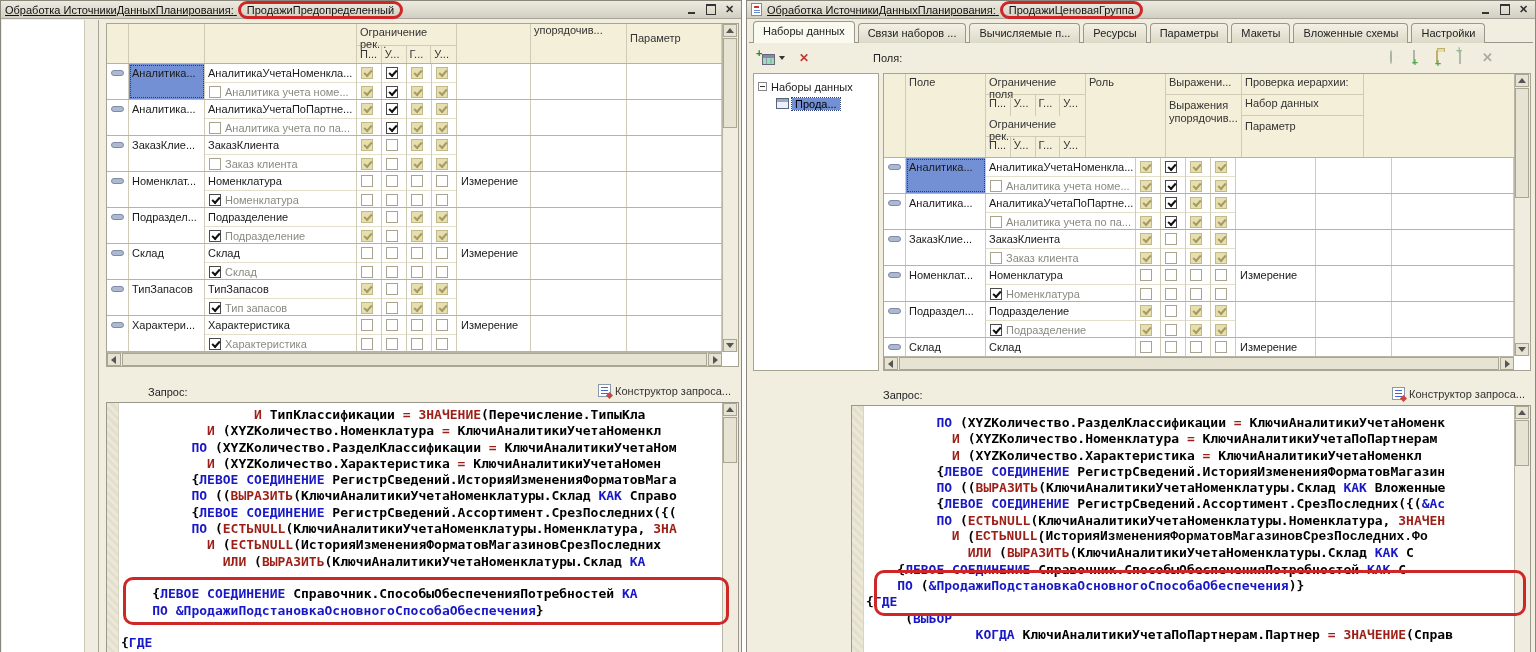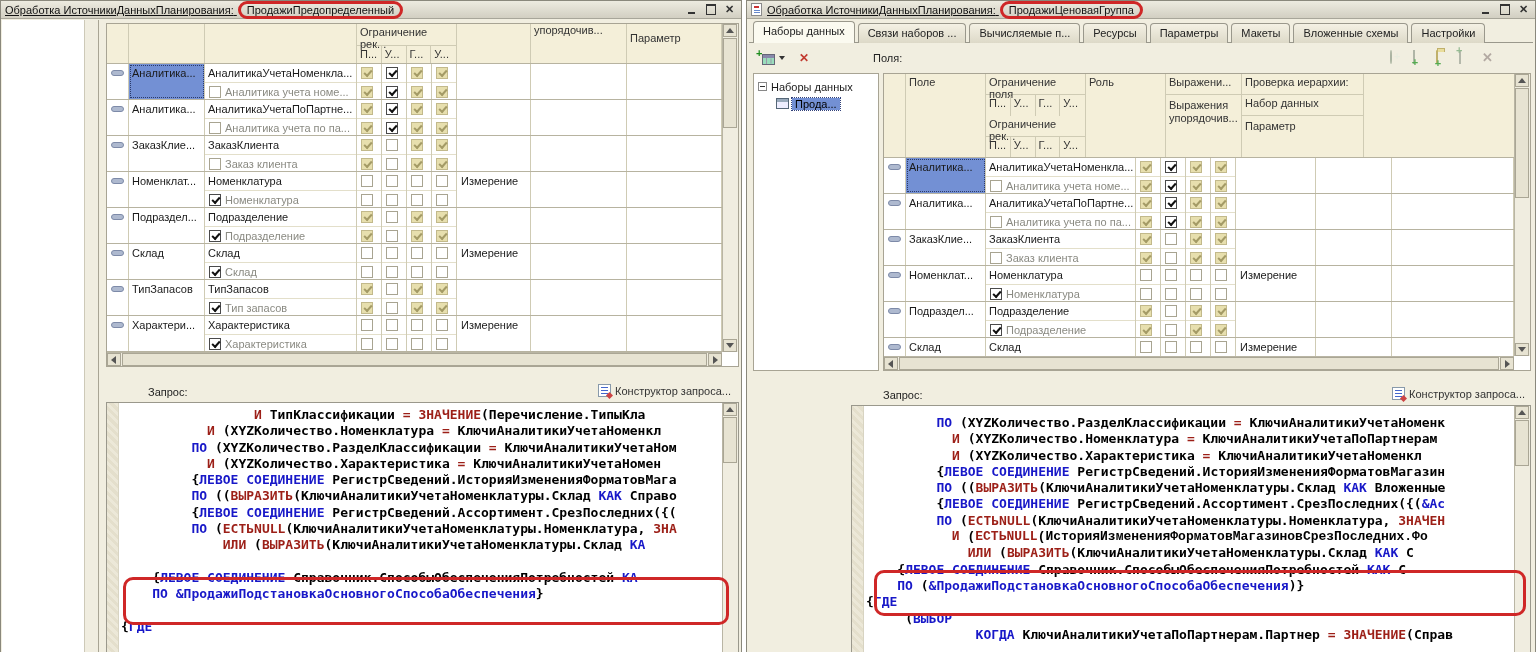--- a/index.html
+++ b/index.html
@@ -755,20 +755,21 @@
     <div class="qgutter"></div>
     <div class="qtext" id="l-query">
         <div class="q-line" style="padding-left: 17ch;"><span class="q-r">И</span><span class="q-t"> ТипКлассификации </span><span class="q-r">=</span><span class="q-t"> </span><span class="q-r">ЗНАЧЕНИЕ</span><span class="q-t">(Перечисление.ТипыКла</span></div>
         <div class="q-line" style="padding-left: 11ch;"><span class="q-r">И</span><span class="q-t"> (XYZКоличество.Номенклатура </span><span class="q-r">=</span><span class="q-t"> КлючиАналитикиУчетаНоменкл</span></div>
         <div class="q-line" style="padding-left: 9ch;"><span class="q-k">ПО</span><span class="q-t"> (XYZКоличество.РазделКлассификации </span><span class="q-r">=</span><span class="q-t"> КлючиАналитикиУчетаНом</span></div>
         <div class="q-line" style="padding-left: 11ch;"><span class="q-r">И</span><span class="q-t"> (XYZКоличество.Характеристика </span><span class="q-r">=</span><span class="q-t"> КлючиАналитикиУчетаНомен</span></div>
         <div class="q-line" style="padding-left: 9ch;"><span class="q-t">{</span><span class="q-k">ЛЕВОЕ СОЕДИНЕНИЕ</span><span class="q-t"> РегистрСведений.ИсторияИзмененияФорматовМага</span></div>
         <div class="q-line" style="padding-left: 9ch;"><span class="q-k">ПО</span><span class="q-t"> ((</span><span class="q-r">ВЫРАЗИТЬ</span><span class="q-t">(КлючиАналитикиУчетаНоменклатуры.Склад </span><span class="q-k">КАК</span><span class="q-t"> Справо</span></div>
         <div class="q-line" style="padding-left: 9ch;"><span class="q-t">{</span><span class="q-k">ЛЕВОЕ СОЕДИНЕНИЕ</span><span class="q-t"> РегистрСведений.Ассортимент.СрезПоследних({(</span></div>
         <div class="q-line" style="padding-left: 9ch;"><span class="q-k">ПО</span><span class="q-t"> (</span><span class="q-r">ЕСТЬNULL</span><span class="q-t">(КлючиАналитикиУчетаНоменклатуры.Номенклатура, </span><span class="q-r">ЗНА</span></div>
+        <div class="q-line" style="padding-left: 11ch;"><span class="q-r">И</span><span class="q-t"> (</span><span class="q-r">ЕСТЬNULL</span><span class="q-t">(ИсторияИзмененияФорматовМагазиновСрезПоследних</span></div>
         <div class="q-line" style="padding-left: 13ch;"><span class="q-r">ИЛИ</span><span class="q-t"> (</span><span class="q-r">ВЫРАЗИТЬ</span><span class="q-t">(КлючиАналитикиУчетаНоменклатуры.Склад </span><span class="q-k">КА</span></div>
         <div class="q-line" style="padding-left: 0ch;">&nbsp;</div>
         <div class="q-line" style="padding-left: 4ch;"><span class="q-t">{</span><span class="q-k">ЛЕВОЕ СОЕДИНЕНИЕ</span><span class="q-t"> Справочник.СпособыОбеспеченияПотребностей </span><span class="q-k">КА</span></div>
         <div class="q-line" style="padding-left: 4ch;"><span class="q-k">ПО</span><span class="q-t"> </span><span class="q-k">&amp;ПродажиПодстановкаОсновногоСпособаОбеспечения</span><span class="q-t">}</span></div>
         <div class="q-line" style="padding-left: 0ch;">&nbsp;</div>
         <div class="q-line" style="padding-left: 0ch;"><span class="q-t">{</span><span class="q-k">ГДЕ</span></div>
       </div>
     <div class="qscroll">
       <span class="sq" style="left:0;top:0"></span>
         <span class="arr up" style="left:3px;top:4px"></span>

